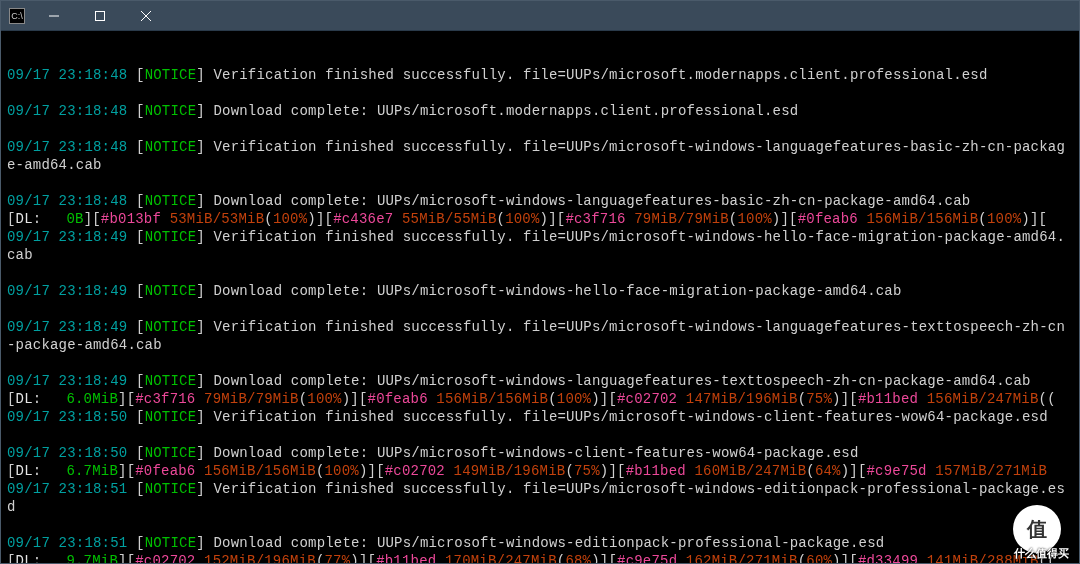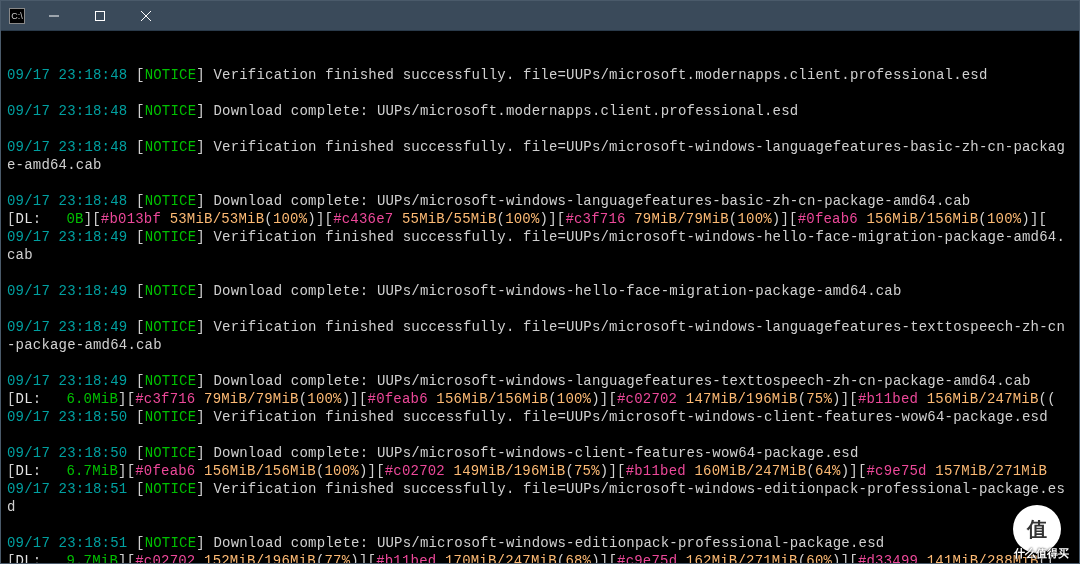--- a/index.html
+++ b/index.html
@@ -26,21 +26,21 @@
   .terminal {
     flex: 1; background: #000; color: #c0c0c0; font-size: 14px; line-height: 18px;
     padding: 35px 6px 4px 6px; white-space: pre-wrap; word-break: break-all;
     overflow: hidden; font-family: Consolas, 'Courier New', monospace; letter-spacing: 0.2px;
   }
   .ts { color: #00a0a0; }       
   .nt { color: #00c000; }       
   .wh { color: #d0d0d0; }       
   .mag { color: #ec4899; }      
   .grn { color: #00c000; margin-left: 25px; }
-  .cyn { color: #fdba74; font-family: Liberation Mono, monospace; }
+  .cyn { color: #c2410c; font-family: Liberation Mono, monospace; }
   .dl  { color: #e5e5e5; }      
   .logo {
     position: absolute; right: 18px; bottom: 10px; width: 48px; height: 48px;
     background: #fff; border-radius: 50%; display: flex; align-items: center; justify-content: center;
     box-shadow: 0 2px 6px rgba(0,0,0,0.5);
   }
   .logo-inner { font-size: 20px; font-weight: bold; color: #333; font-family: Arial, sans-serif; }
   .logo-sub {
     position: absolute; right: 10px; bottom: 2px; font-size: 11px; color: #fff;
     font-family: Arial, sans-serif; font-weight: bold; text-shadow: 0 0 2px #000;

